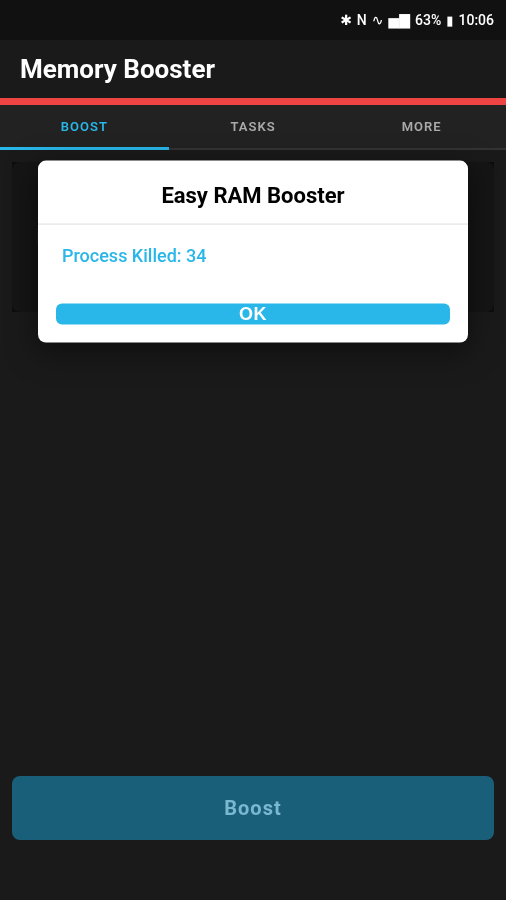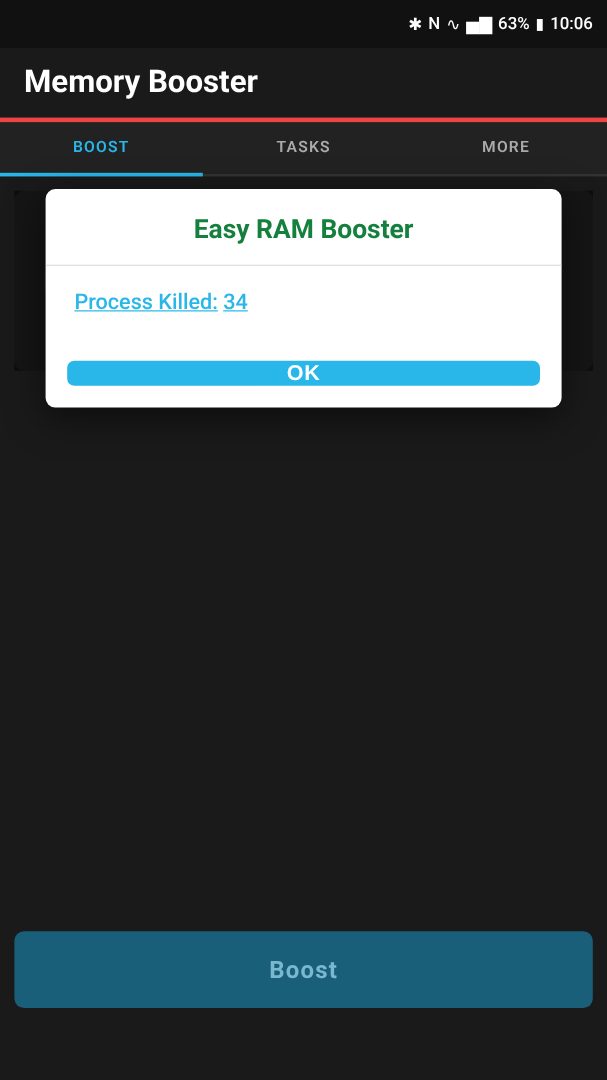--- a/index.html
+++ b/index.html
@@ -34,21 +34,21 @@
     }
     .battery-icon {
       color: white;
       font-size: 13px;
     }
 
     
     .app-header {
       background: #1a1a1a;
       padding: 14px 20px 14px 20px;
-      border-bottom: 4px solid #ef4444;
+      border-bottom: 7px solid #ef4444;
     }
     .app-title {
       color: white;
       font-size: 26px;
       font-weight: bold;
     }
 
     
     .tab-bar {
       background: #222;
@@ -154,42 +154,41 @@
       transform: translate(-50%, -42%);
       background: white;
       border-radius: 8px;
       width: 430px;
       z-index: 20;
       overflow: hidden;
       box-shadow: 0 8px 30px rgba(0,0,0,0.5);
     }
     .dialog-title {
       text-align: center;
-      color: #15803d;
+      color: #000000;
       font-size: 22px;
       font-weight: bold;
       padding: 22px 20px 16px;
     }
     .dialog-divider {
       height: 1px;
       background: #ddd;
       margin: 0 0 16px;
     }
     .dialog-body {
       padding: 4px 24px 22px;
     }
     .dialog-stat {
       color: #29b6e8;
       font-size: 18px;
       margin-bottom: 12px;
       font-weight: 400;
     }
     .dialog-stat span {
       font-weight: 500;
-      text-decoration: underline;
     }
     .dialog-ok-btn {
       display: block;
       margin: 4px 18px 18px;
       background: #29b6e8;
       color: white;
       text-align: center;
       font-size: 18px;
       font-weight: bold;
       padding: 0;

